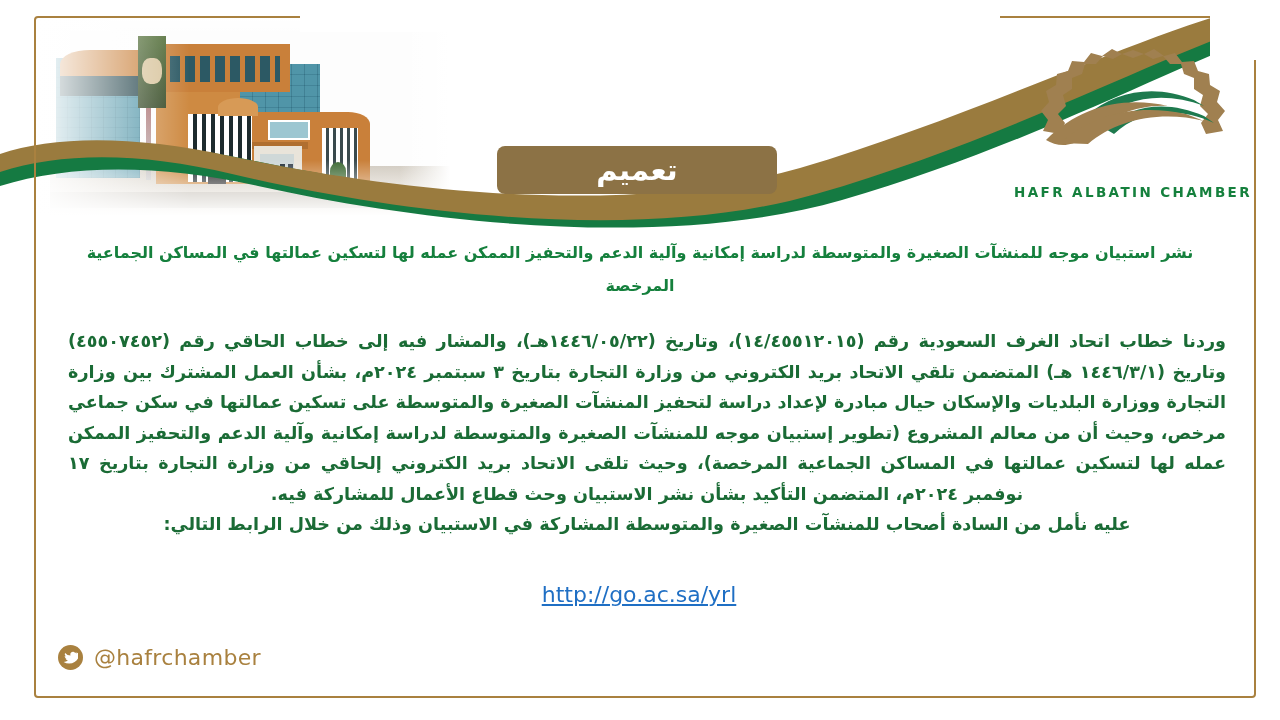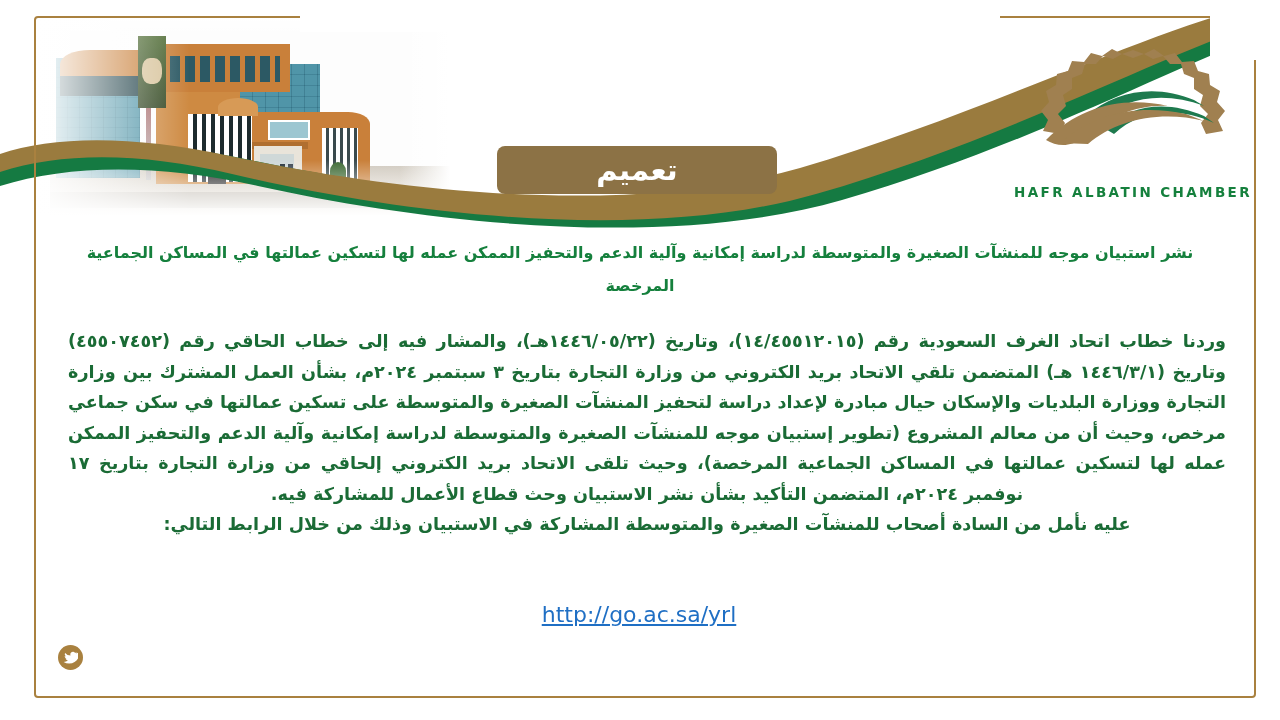--- a/index.html
+++ b/index.html
@@ -137,21 +137,21 @@
   }
   .body{
     position:absolute; left:68px; top:326px; width:1158px;
     color:#1a6b35; font-size:17.6px; font-weight:700;
     line-height:30.5px; text-align:justify; text-align-last:center;
     direction:rtl;
   }
   .body p{ margin:0; }
   .body .center{ text-align:center; text-align-last:center; }
   .link-line{
-    position:absolute; left:60px; top:602px; width:1158px;
+    position:absolute; left:60px; top:582px; width:1158px;
     text-align:center; direction:ltr;
   }
   .link-line a{
     color:#1f6fc4; font-size:22px; text-decoration:underline;
     font-family:"DejaVu Sans", sans-serif;
   }
 
   
   .footer{
     position:absolute; left:58px; top:645px;
@@ -258,15 +258,16 @@
   <div class="footer">
     <span class="tw">
       <svg width="15" height="15" viewBox="0 0 24 24" aria-hidden="true">
         <path fill="#ffffff" d="M23 4.9c-.8.4-1.7.7-2.6.8a4.1 4.1 0 0 0 1.8-2.3c-.9.5-1.9.9-3 1.1
           A4.1 4.1 0 0 0 11.9 8c0 .3 0 .6.1.9A11.7 11.7 0 0 1 3.5 4.6
           a4.1 4.1 0 0 0 1.3 5.5c-.8 0-1.5-.2-2.1-.6 0 2 1.4 3.7 3.3 4.1
           -.6.2-1.3.2-1.9.1.5 1.7 2.1 2.9 3.9 2.9A11.6 11.6 0 0 1 1 19
           a16.4 16.4 0 0 0 8.9 2.6c10.7 0 16.6-9 16.3-17 .9-.6 1.7-1.4 2.3-2.3z"></path>
       </svg>
     </span>
+    <span class="handle">@hafrchamber</span>
   </div>
 
 </div>
 
 </body></html>

